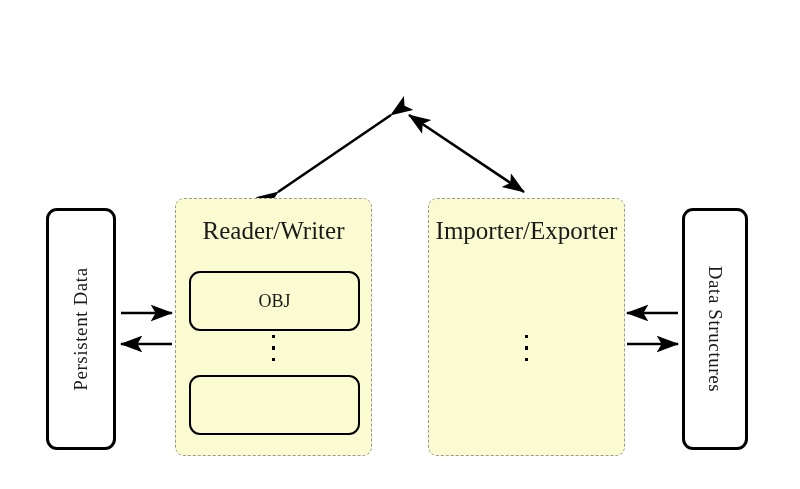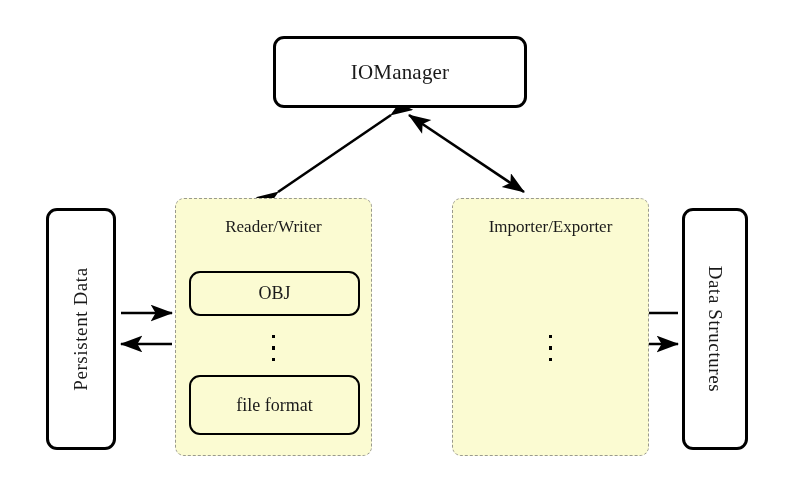--- a/index.html
+++ b/index.html
@@ -84,29 +84,29 @@
     position: absolute;
     box-sizing: border-box;
     background: #fbfbd2;
     border: 1.6px dashed #9a9a8e;
     border-radius: 9px;
     top: 198px;
     height: 258px;
     width: 197px;
   }
   #reader-writer-panel { left: 175px; }
-  #importer-exporter-panel { left: 452px; padding-left: 12px; }
+  #importer-exporter-panel { left: 428px; padding-left: 12px; }
 
   .group-title {
     position: absolute;
     top: 18px;
     left: 0;
     right: 0;
     text-align: center;
-    font-size: 17px;
+    font-size: 25px;
     color: #1a1a1a;
     white-space: nowrap;
   }
 
   
   .inner-item {
     position: absolute;
     box-sizing: border-box;
     left: 13px;
     width: 171px;
@@ -114,21 +114,21 @@
     border: 2.6px solid #000000;
     border-radius: 11px;
     display: flex;
     align-items: center;
     justify-content: center;
     text-align: center;
     font-size: 18px;
     line-height: 1.15;
     color: #1a1a1a;
   }
-  .inner-item.top { top: 72px; height: 45px; }
+  .inner-item.top { top: 72px; height: 60px; }
   .inner-item.bottom { top: 176px; height: 60px; }
   .inner-item .line { display: block; white-space: nowrap; }
 
   
   .vdots {
     position: absolute;
     left: 0;
     right: 0;
     top: 128px;
     height: 42px;
@@ -176,23 +176,20 @@
 
     <line x1="121" y1="313" x2="172" y2="313" stroke="#000000" stroke-width="2.6" marker-end="url(#ah)"></line>
 
     <line x1="172" y1="344" x2="121" y2="344" stroke="#000000" stroke-width="2.6" marker-end="url(#ah)"></line>
 
     <line x1="678" y1="313" x2="627" y2="313" stroke="#000000" stroke-width="2.6" marker-end="url(#ah)"></line>
 
     <line x1="627" y1="344" x2="678" y2="344" stroke="#000000" stroke-width="2.6" marker-end="url(#ah)"></line>
   </svg>
 
-  <div class="solid-box" id="io-manager-box">
-    <span class="box-title">IOManager</span>
-  </div>
 
   <div class="side-box" id="persistent-data-box">
     <span class="vlabel-up">Persistent Data</span>
   </div>
 
   <div class="side-box" id="data-structures-box">
     <span class="vlabel-down">Data Structures</span>
   </div>
 
   <div class="group-panel" id="reader-writer-panel">
@@ -203,21 +200,20 @@
     </div>
 
     <div class="vdots">
       <i></i>
         <i></i>
         <i></i>
     </div>
 
     <div class="inner-item bottom">
       <div>
-        <span class="line">file format</span>
       </div>
     </div>
   </div>
 
   <div class="group-panel" id="importer-exporter-panel">
     <div class="group-title">Importer/Exporter</div>
 
 
     <div class="vdots">
       <i></i>

